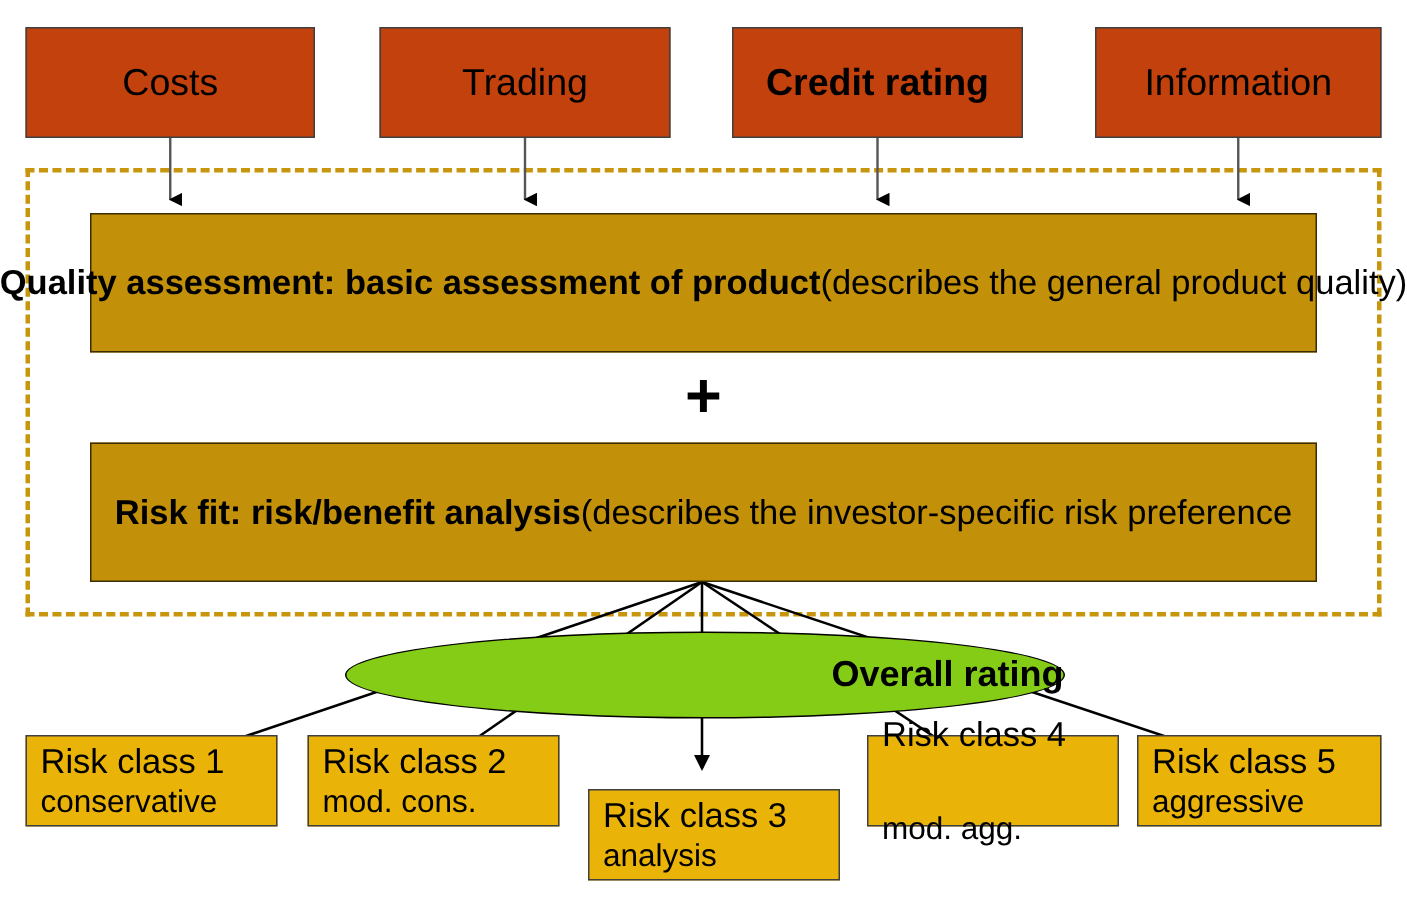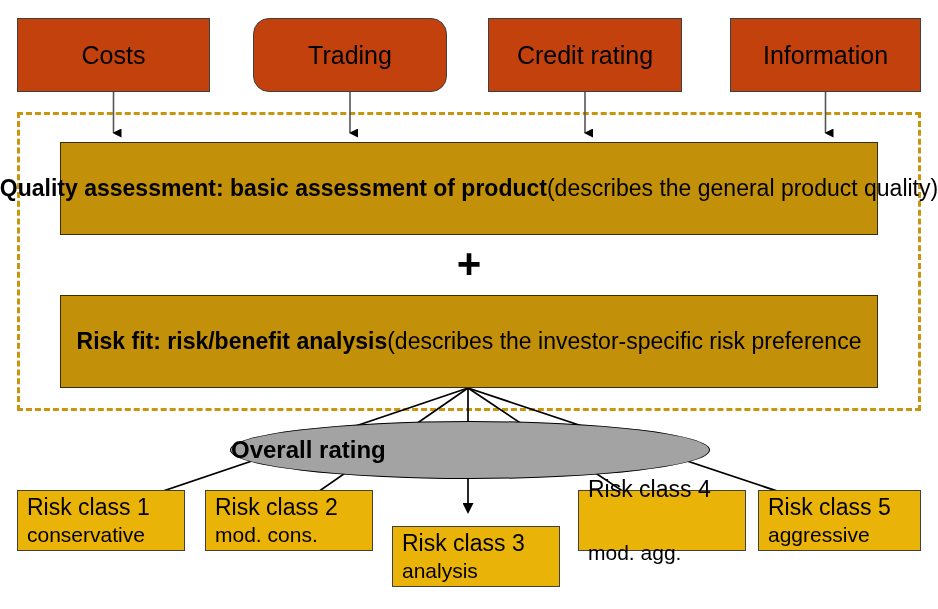--- a/index.html
+++ b/index.html
@@ -56,22 +56,22 @@
     top: 18px;
     height: 74px;
   }
   .input-box .label {
     font-size: 25px;
     color: #000000;
     line-height: 1;
     white-space: nowrap;
   }
   #input-box-0 { left: 17px;  width: 193px; }
-  #input-box-1 { left: 253px; width: 194px; border-radius: 16px; }
-  #input-box-2 { left: 488px; width: 194px; }
+  #input-box-1 { left: 253px; width: 194px; }
+  #input-box-2 { left: 488px; width: 194px; font-weight: bold; }
   #input-box-3 { left: 730px; width: 191px; }
 
   
   .gold-panel {
     position: absolute;
     left: 60px;
     width: 818px;
     background: #C3900A;
     border: 1.5px solid #3a2c05;
     box-sizing: border-box;
@@ -114,27 +114,27 @@
     z-index: 6;
   }
 
   
   #overall-rating-ellipse {
     position: absolute;
     left: 230px;
     top: 421px;
     width: 480px;
     height: 58px;
-    background: #a3a3a3;
+    background: #84cc16;
     border: 1.5px solid #000000;
     border-radius: 50% / 50%;
     box-sizing: border-box;
     display: flex;
     align-items: center;
-    justify-content: flex-start;
+    justify-content: flex-end;
     z-index: 7;
   }
   #overall-rating-ellipse .label {
     font-size: 24px;
     font-weight: bold;
     color: #000000;
     line-height: 1;
     white-space: nowrap;
   }
 

